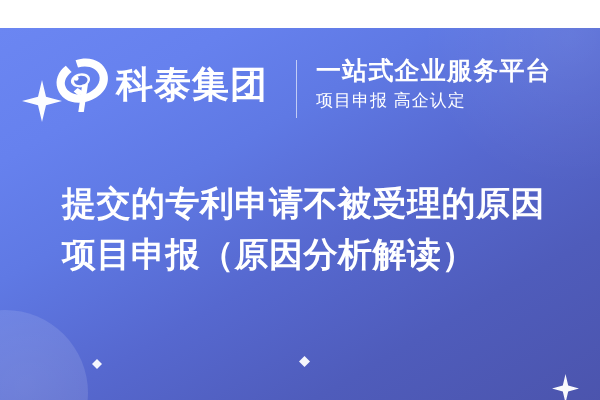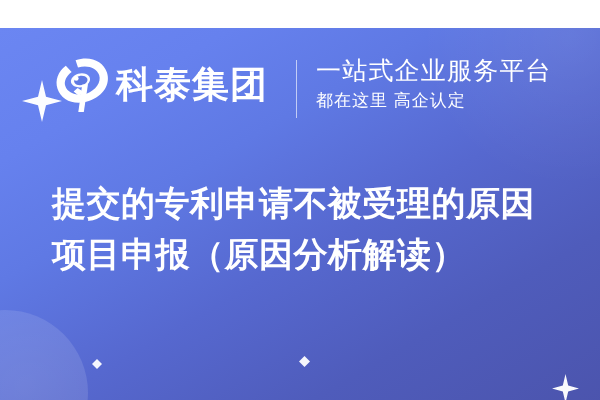--- a/index.html
+++ b/index.html
@@ -106,39 +106,39 @@
 
   #tagline-block {
     position: absolute;
     left: 316px;
     top: 4px;
     width: 270px;
   }
   #tagline-primary {
     font-size: 25px;
     line-height: 32px;
-    font-weight: 400;
+    font-weight: 700;
     color: #ffffff;
     letter-spacing: 1.2px;
     white-space: nowrap;
   }
   #tagline-secondary {
     margin-top: 3px;
     font-size: 17px;
     line-height: 24px;
     font-weight: 400;
     color: #ffffff;
     letter-spacing: 1px;
     white-space: nowrap;
   }
 
   
   #headline {
     position: absolute;
-    left: 52px;
+    left: 62px;
     top: 150px;
     width: 500px;
     font-size: 34px;
     line-height: 51px;
     font-weight: 700;
     color: #ffffff;
     letter-spacing: 0.5px;
   }
   #headline .hl-line { display: block; white-space: nowrap; }
 </style>
@@ -194,21 +194,21 @@
         <path d="M25.6 33.0 L 31.0 36.6 L 27.6 41.4 L 21.6 36.4 Z" fill="#ffffff"></path>
       </svg>
     </div>
 
     <div id="brand-name">科泰集团</div>
 
     <div id="brand-divider"></div>
 
     <div id="tagline-block">
       <div id="tagline-primary">一站式企业服务平台</div>
-      <div id="tagline-secondary">都在这里 高企认定</div>
+      <div id="tagline-secondary">项目申报 高企认定</div>
     </div>
 
   </div>
 
   <div id="headline">
     <span class="hl-line">提交的专利申请不被受理的原因</span>
     <span class="hl-line">项目申报（原因分析解读）</span>
   </div>
 
 </div>

